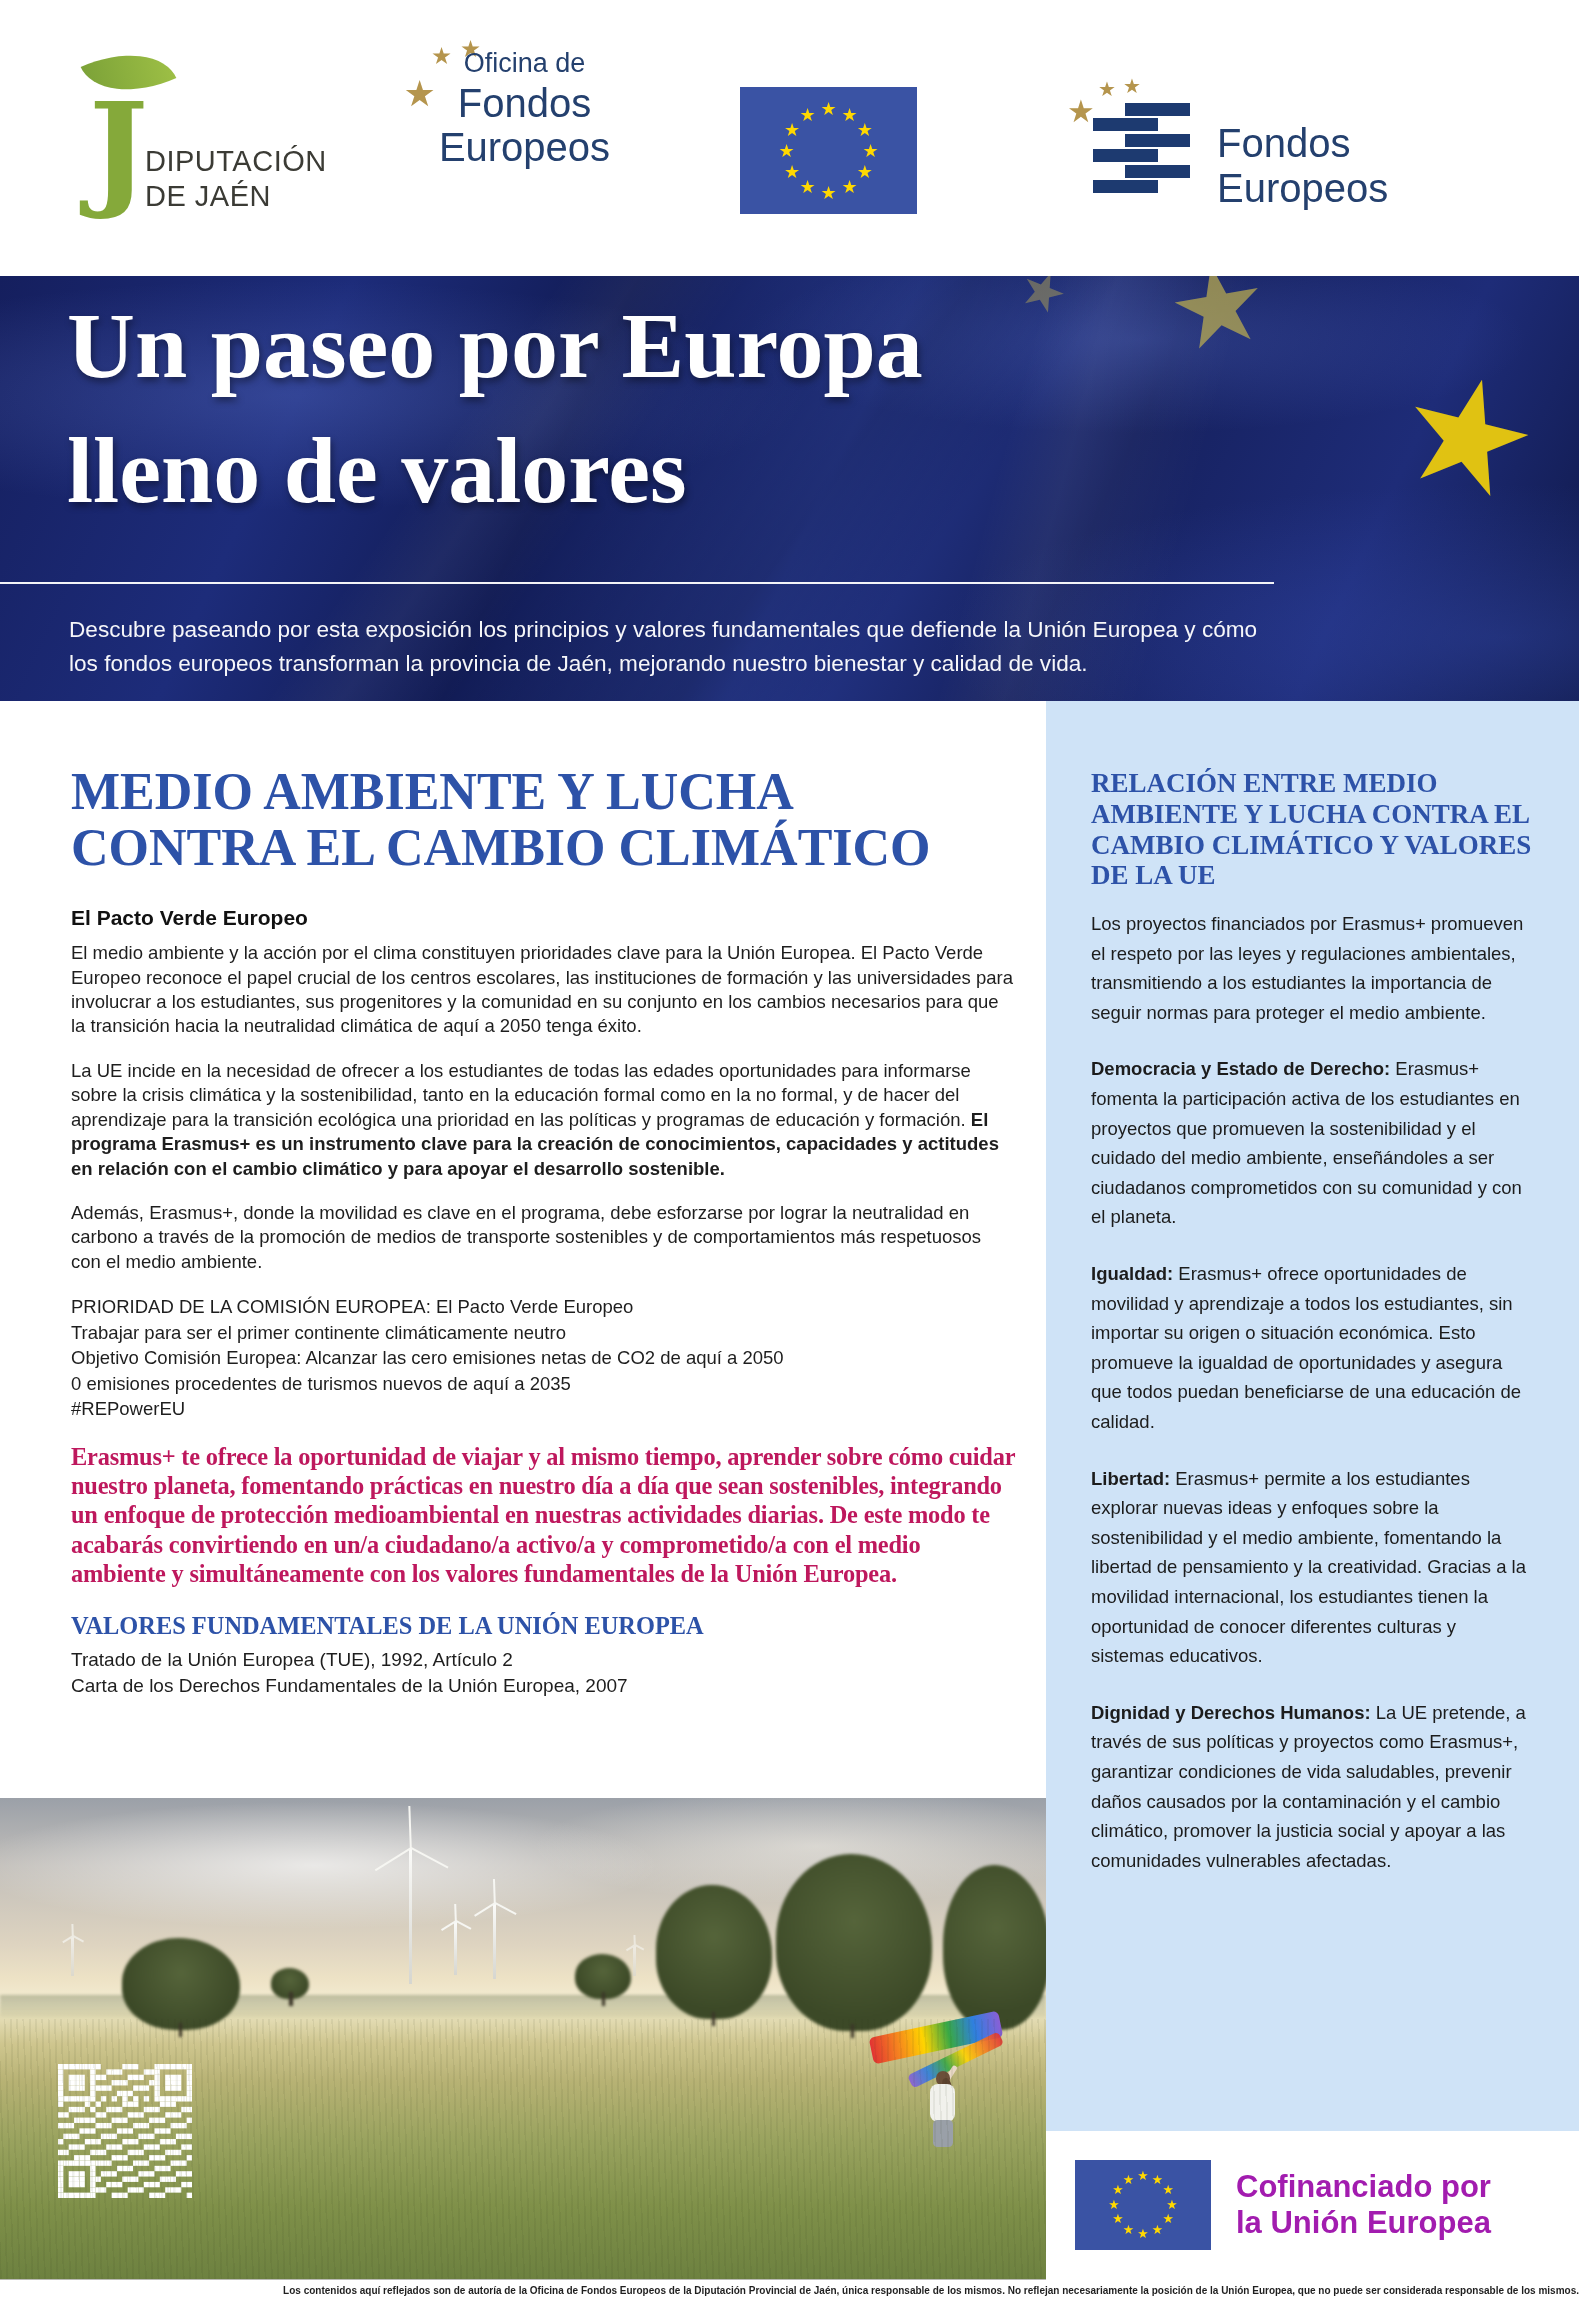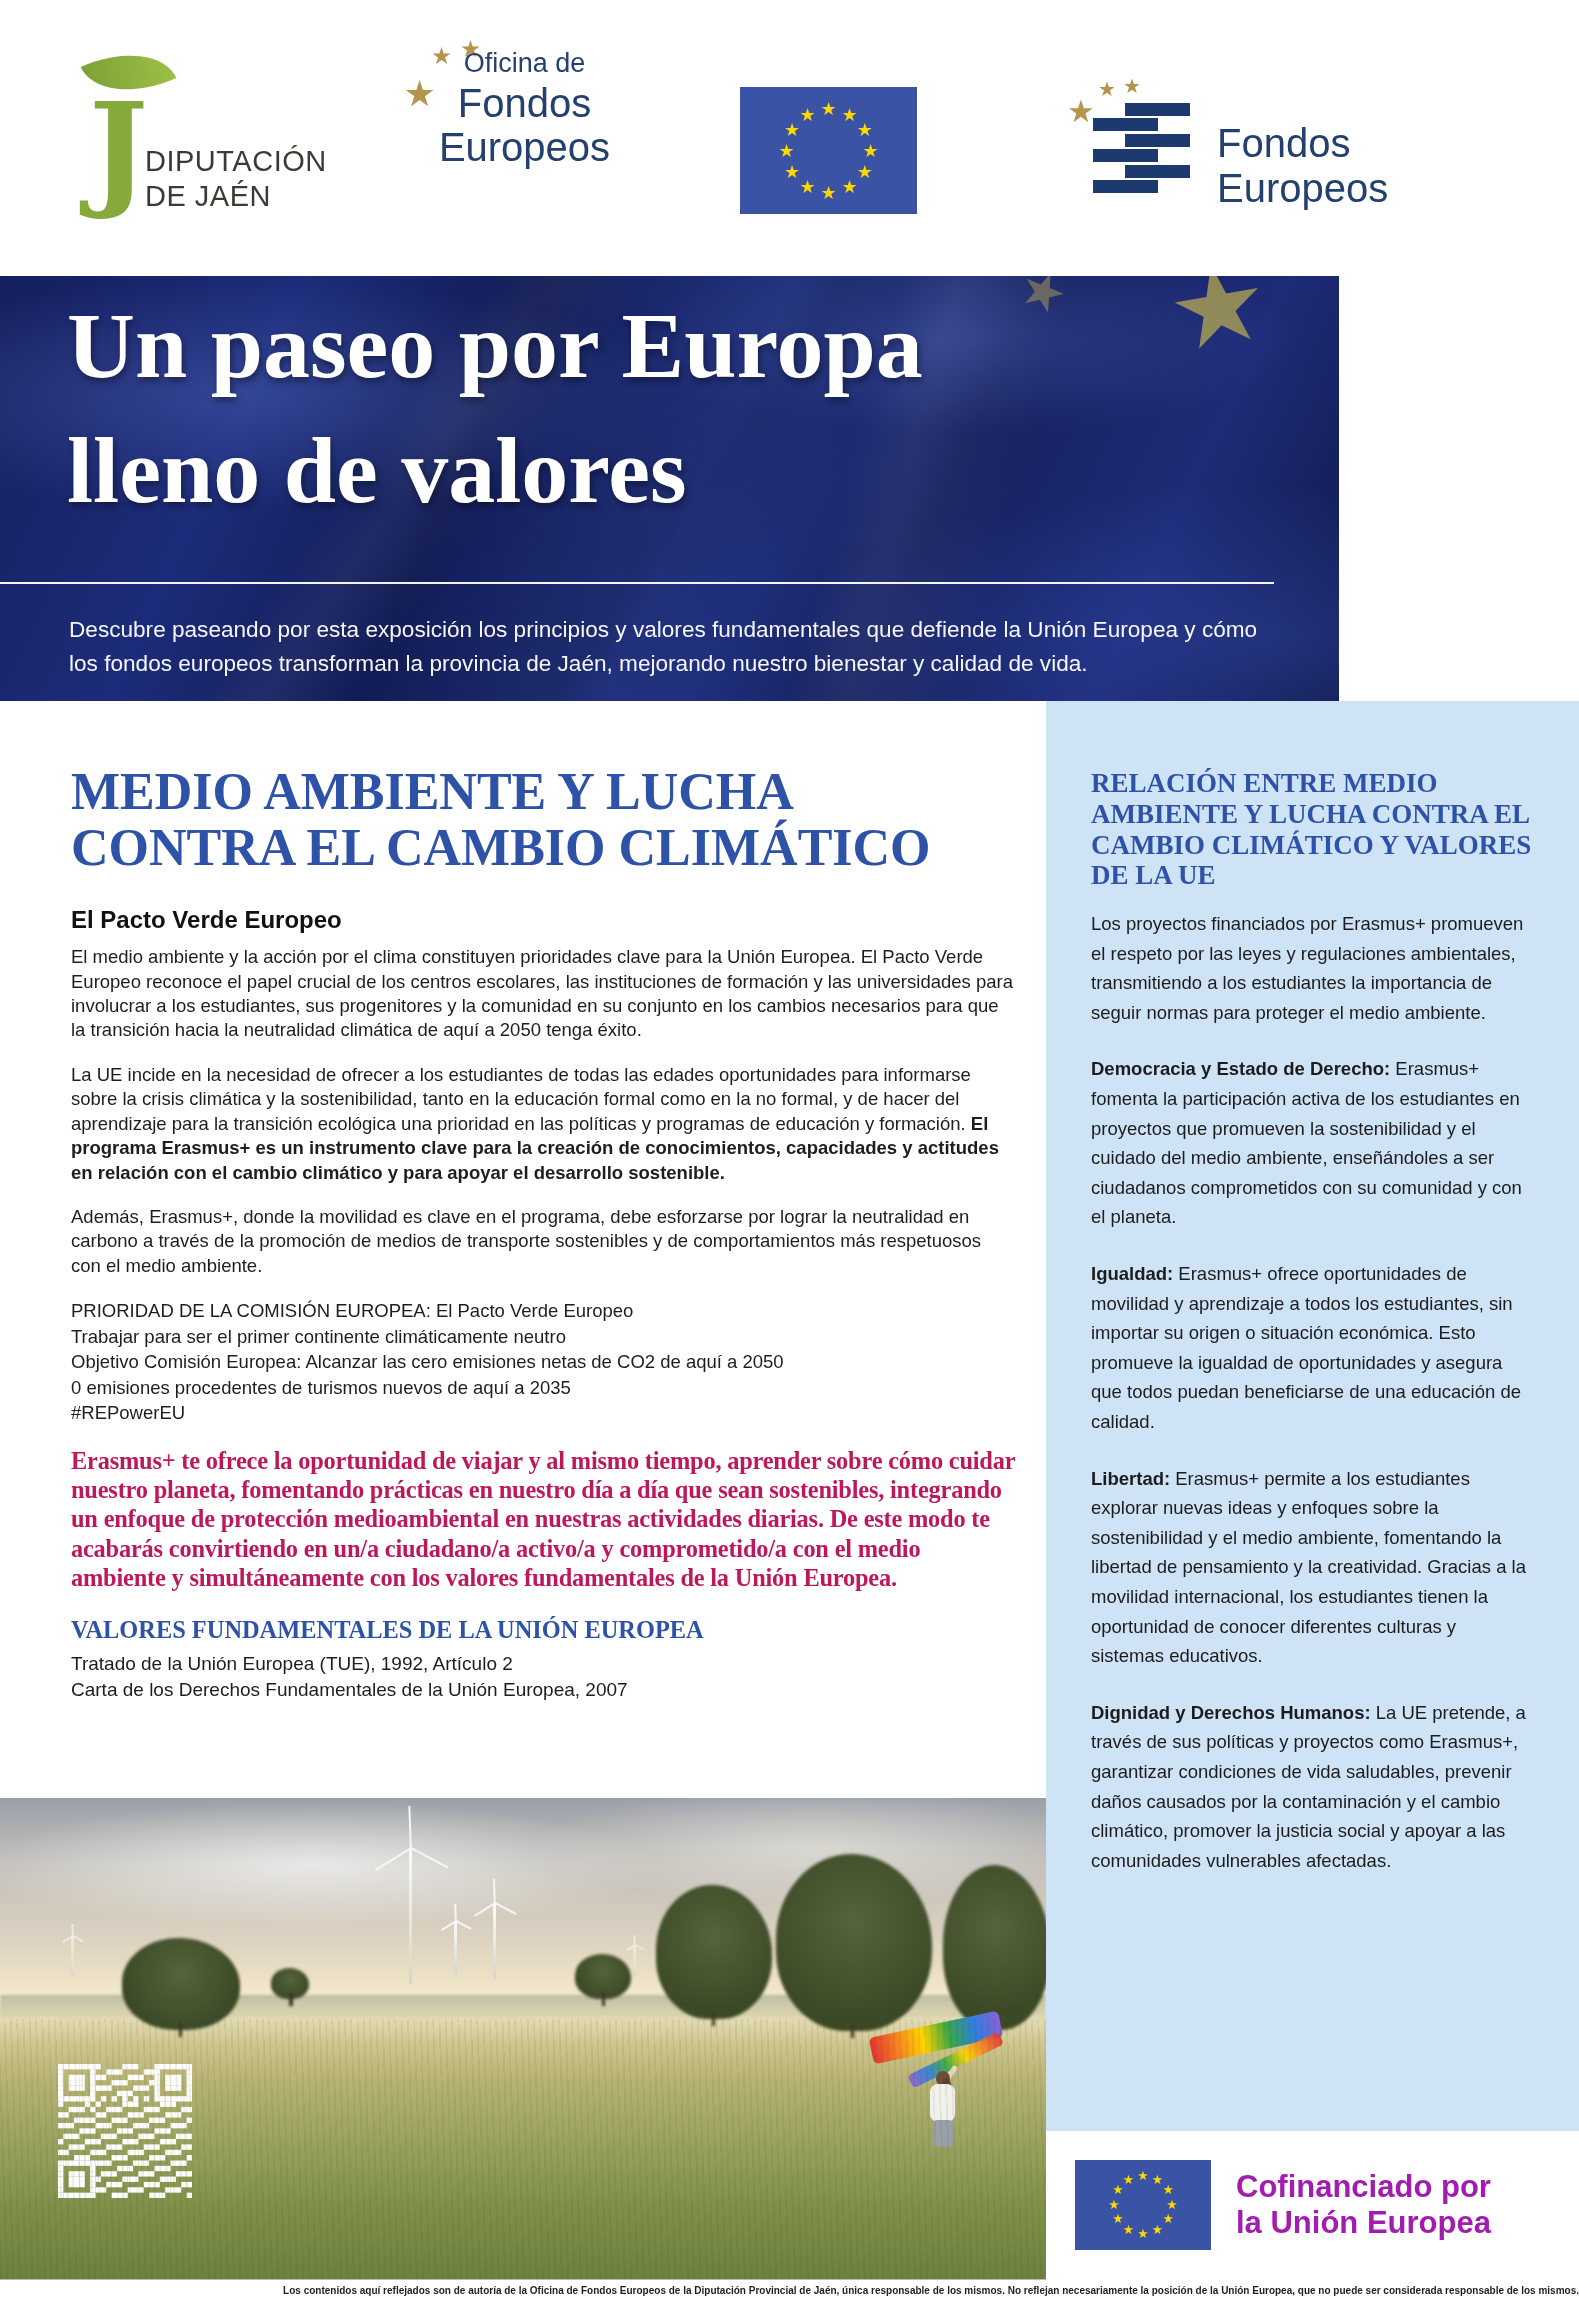--- a/index.html
+++ b/index.html
@@ -47,21 +47,21 @@
   .fe-bars b { position:absolute; height:12.7px; width:65px; background:#1d3a70; }
   .fe-bars b:nth-child(1){ left:54px; top:0; }
   .fe-bars b:nth-child(2){ left:22px; top:15.4px; }
   .fe-bars b:nth-child(3){ left:54px; top:31px; }
   .fe-bars b:nth-child(4){ left:22px; top:46px; }
   .fe-bars b:nth-child(5){ left:54px; top:62px; }
   .fe-bars b:nth-child(6){ left:22px; top:77px; }
   .fe-label { position:absolute; left:177px; top:38px; font-size:40px; color:#24406e; }
 
   
-  .hero { position:absolute; left:0; top:276px; width:1339px; height:425px; overflow:hidden;
+  .hero { position:absolute; left:0; top:276px; width:1579px; height:425px; overflow:hidden;
     background:
       radial-gradient(ellipse 55% 45% at 18% 28%, rgba(110,135,225,0.28), transparent 60%),
       radial-gradient(ellipse 45% 40% at 72% 15%, rgba(90,115,210,0.30), transparent 55%),
       radial-gradient(ellipse 60% 60% at 95% 85%, rgba(60,85,190,0.35), transparent 60%),
       linear-gradient(115deg,#151f5e 0%,#1d2c7a 20%,#111b54 36%,#26388e 52%,#16215f 68%,#1e2c78 84%,#0f1848 100%);
   }
   .hero::before { content:""; position:absolute; inset:0;
     background:
       linear-gradient(125deg, transparent 30%, rgba(255,255,255,0.05) 34%, transparent 40%, rgba(0,0,0,0.18) 52%, transparent 60%),
       linear-gradient(105deg, transparent 62%, rgba(255,255,255,0.06) 66%, transparent 74%);
@@ -75,21 +75,21 @@
     font-family:"Liberation Serif","DejaVu Serif",serif; font-weight:bold;
     font-size:94px; line-height:1.33; text-shadow:1.8px 3.6px 7.2px rgba(0,0,0,0.4); }
   .hero-rule { position:absolute; left:0; top:306px; width:1274px; height:1.8px; background:rgba(255,255,255,0.95); }
   .hero-sub { position:absolute; left:69px; top:337px; color:rgba(255,255,255,0.96);
     font-size:22.6px; line-height:1.5; white-space:nowrap; }
 
   
   .left-col { position:absolute; left:71px; top:764px; width:944px; z-index:1; color:#1e1e1e; }
   .main-title { font-family:"Liberation Serif","DejaVu Serif",serif; font-weight:bold;
     font-size:52px; line-height:1.07; color:#2d52a8; margin-bottom:31px; }
-  .pv-head { font-size:24px; font-weight:bold; color:#111; margin-bottom:11px; }
+  .pv-head { font-size:21px; font-weight:bold; color:#111; margin-bottom:11px; }
   .body-p { font-size:18.5px; line-height:1.32; margin-bottom:20px; }
   .body-p b { font-weight:bold; }
   .priorities { font-size:18.5px; line-height:1.38; margin-bottom:20px; }
   .highlight { font-family:"Liberation Serif","DejaVu Serif",serif; font-weight:bold;
     font-size:24.4px; line-height:1.2; letter-spacing:-0.2px; color:#be185d; margin-bottom:23.5px; }
   .val-title { font-family:"Liberation Serif","DejaVu Serif",serif; font-weight:bold;
     font-size:24.4px; color:#2d52a8; margin-bottom:7.2px; }
   .refs { font-size:19px; line-height:1.38; }
 
   

